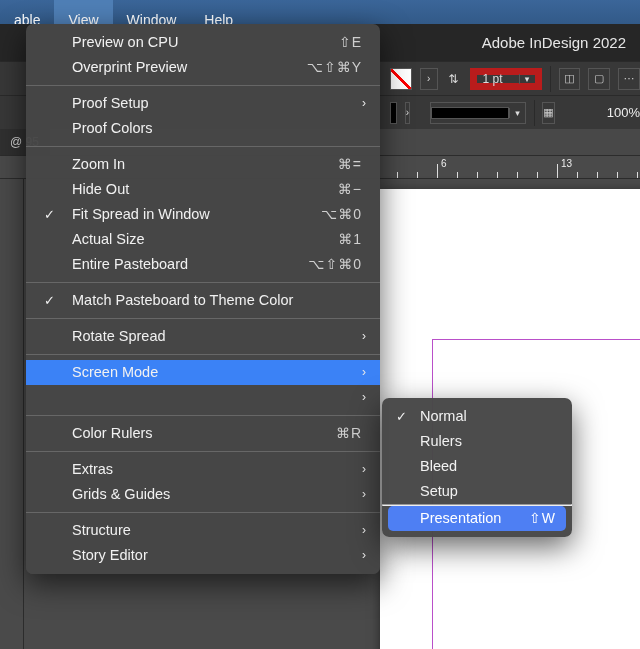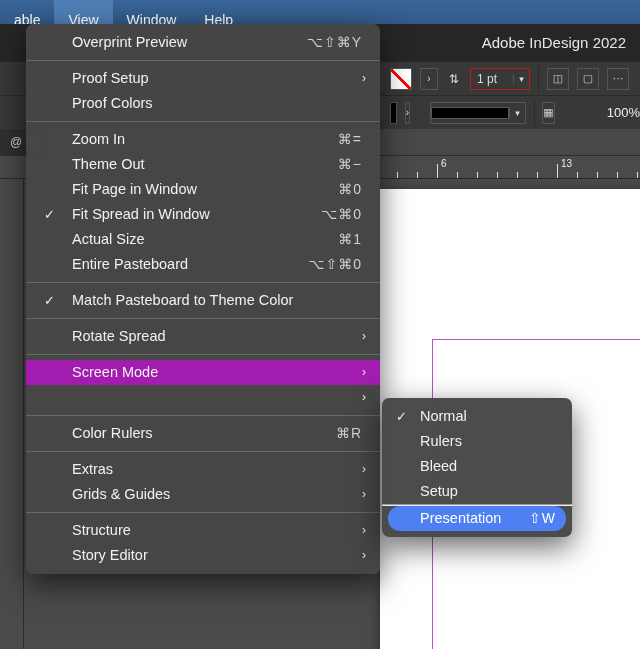--- a/index.html
+++ b/index.html
@@ -59,21 +59,21 @@
   .swatch.black { background: #000; }
   .flip { width: 16px; text-align: center; color: #ddd; }
   .chev-box {
     width: 18px; height: 22px; border:1px solid #555; background:#383838;
     display:flex; align-items:center; justify-content:center; font-size:10px;
   }
   .sep-v { width:1px; height:26px; background:#2a2a2a; }
 
   .field {
     display:flex; align-items:center; height:22px;
-    border:1px solid #b91c1c; background:#383838;
+    border:7px solid #b91c1c; background:#383838;
   }
   .field .txt { padding:0 6px; min-width:42px; }
   .field .dd { width:16px; text-align:center; border-left:1px solid #555; font-size:9px; }
 
   .strokebar {
     width:78px; height:12px; background:#000; border:1px solid #555;
   }
   .strokebar-wrap {
     display:flex; align-items:center; height:22px; border:1px solid #555; background:#383838;
   }
@@ -138,21 +138,21 @@
     padding:6px 0;
     font-size:14.5px;
     color:#f1f1f1;
   }
   .menu .row {
     position:relative;
     height:25px; line-height:25px;
     padding:0 18px 0 46px;
     white-space:nowrap;
   }
-  .menu .row.hl { background:#a21caf; }
+  .menu .row.hl { background:#3b82f6; }
   .menu .row .check {
     position:absolute; left:18px; top:0; font-size:13px;
   }
   .menu .row .accel {
     position:absolute; right:18px; top:0; color:#cfcfcf; font-size:14px; letter-spacing:1px;
   }
   .menu .row .sub {
     position:absolute; right:14px; top:0; font-size:12px; color:#e8e8e8;
   }
   .menu hr {
@@ -175,21 +175,21 @@
     height:25px; line-height:25px;
     padding:0 16px 0 38px;
   }
   .submenu .row .check {
     position:absolute; left:14px; top:0; font-size:13px;
   }
   .submenu .row .accel {
     position:absolute; right:14px; top:0; font-size:14px; letter-spacing:1px;
   }
   .submenu .row.sel {
-    background:#4e7ff3; color:#fff; border-radius:12px; margin:0 6px; padding-left:32px;
+    background:#4e7ff3; color:#fff; border-radius:5px; margin:0 6px; padding-left:32px;
   }
   .submenu .row.sel .accel { right:10px; }
 </style>
 </head>
 <body>
 
 <div class="menubar">
   <div class="mitem">able</div>
   <div class="mitem sel">View</div>
   <div class="mitem">Window</div>
@@ -250,28 +250,28 @@
 </div>
 
 <div class="canvas">
   <div class="vruler"></div>
   <div class="paper">
     <div class="margin"></div>
   </div>
 </div>
 
 <div class="menu" id="view-menu">
+    <div class="row"><span>Preview on CPU</span><span class="accel">⇧E</span></div>
     <div class="row"><span>Overprint Preview</span><span class="accel">⌥⇧⌘Y</span></div>
     <hr>
     <div class="row"><span>Proof Setup</span><span class="sub">›</span></div>
     <div class="row"><span>Proof Colors</span></div>
     <hr>
     <div class="row"><span>Zoom In</span><span class="accel">⌘=</span></div>
-    <div class="row"><span>Theme Out</span><span class="accel">⌘−</span></div>
-    <div class="row"><span>Fit Page in Window</span><span class="accel">⌘0</span></div>
+    <div class="row"><span>Hide Out</span><span class="accel">⌘−</span></div>
     <div class="row"><span class="check">✓</span><span>Fit Spread in Window</span><span class="accel">⌥⌘0</span></div>
     <div class="row"><span>Actual Size</span><span class="accel">⌘1</span></div>
     <div class="row"><span>Entire Pasteboard</span><span class="accel">⌥⇧⌘0</span></div>
     <hr>
     <div class="row"><span class="check">✓</span><span>Match Pasteboard to Theme Color</span></div>
     <hr>
     <div class="row"><span>Rotate Spread</span><span class="sub">›</span></div>
     <hr>
     <div class="row hl"><span>Screen Mode</span><span class="sub">›</span></div>
     <div class="row"><span class="sub">›</span></div>

